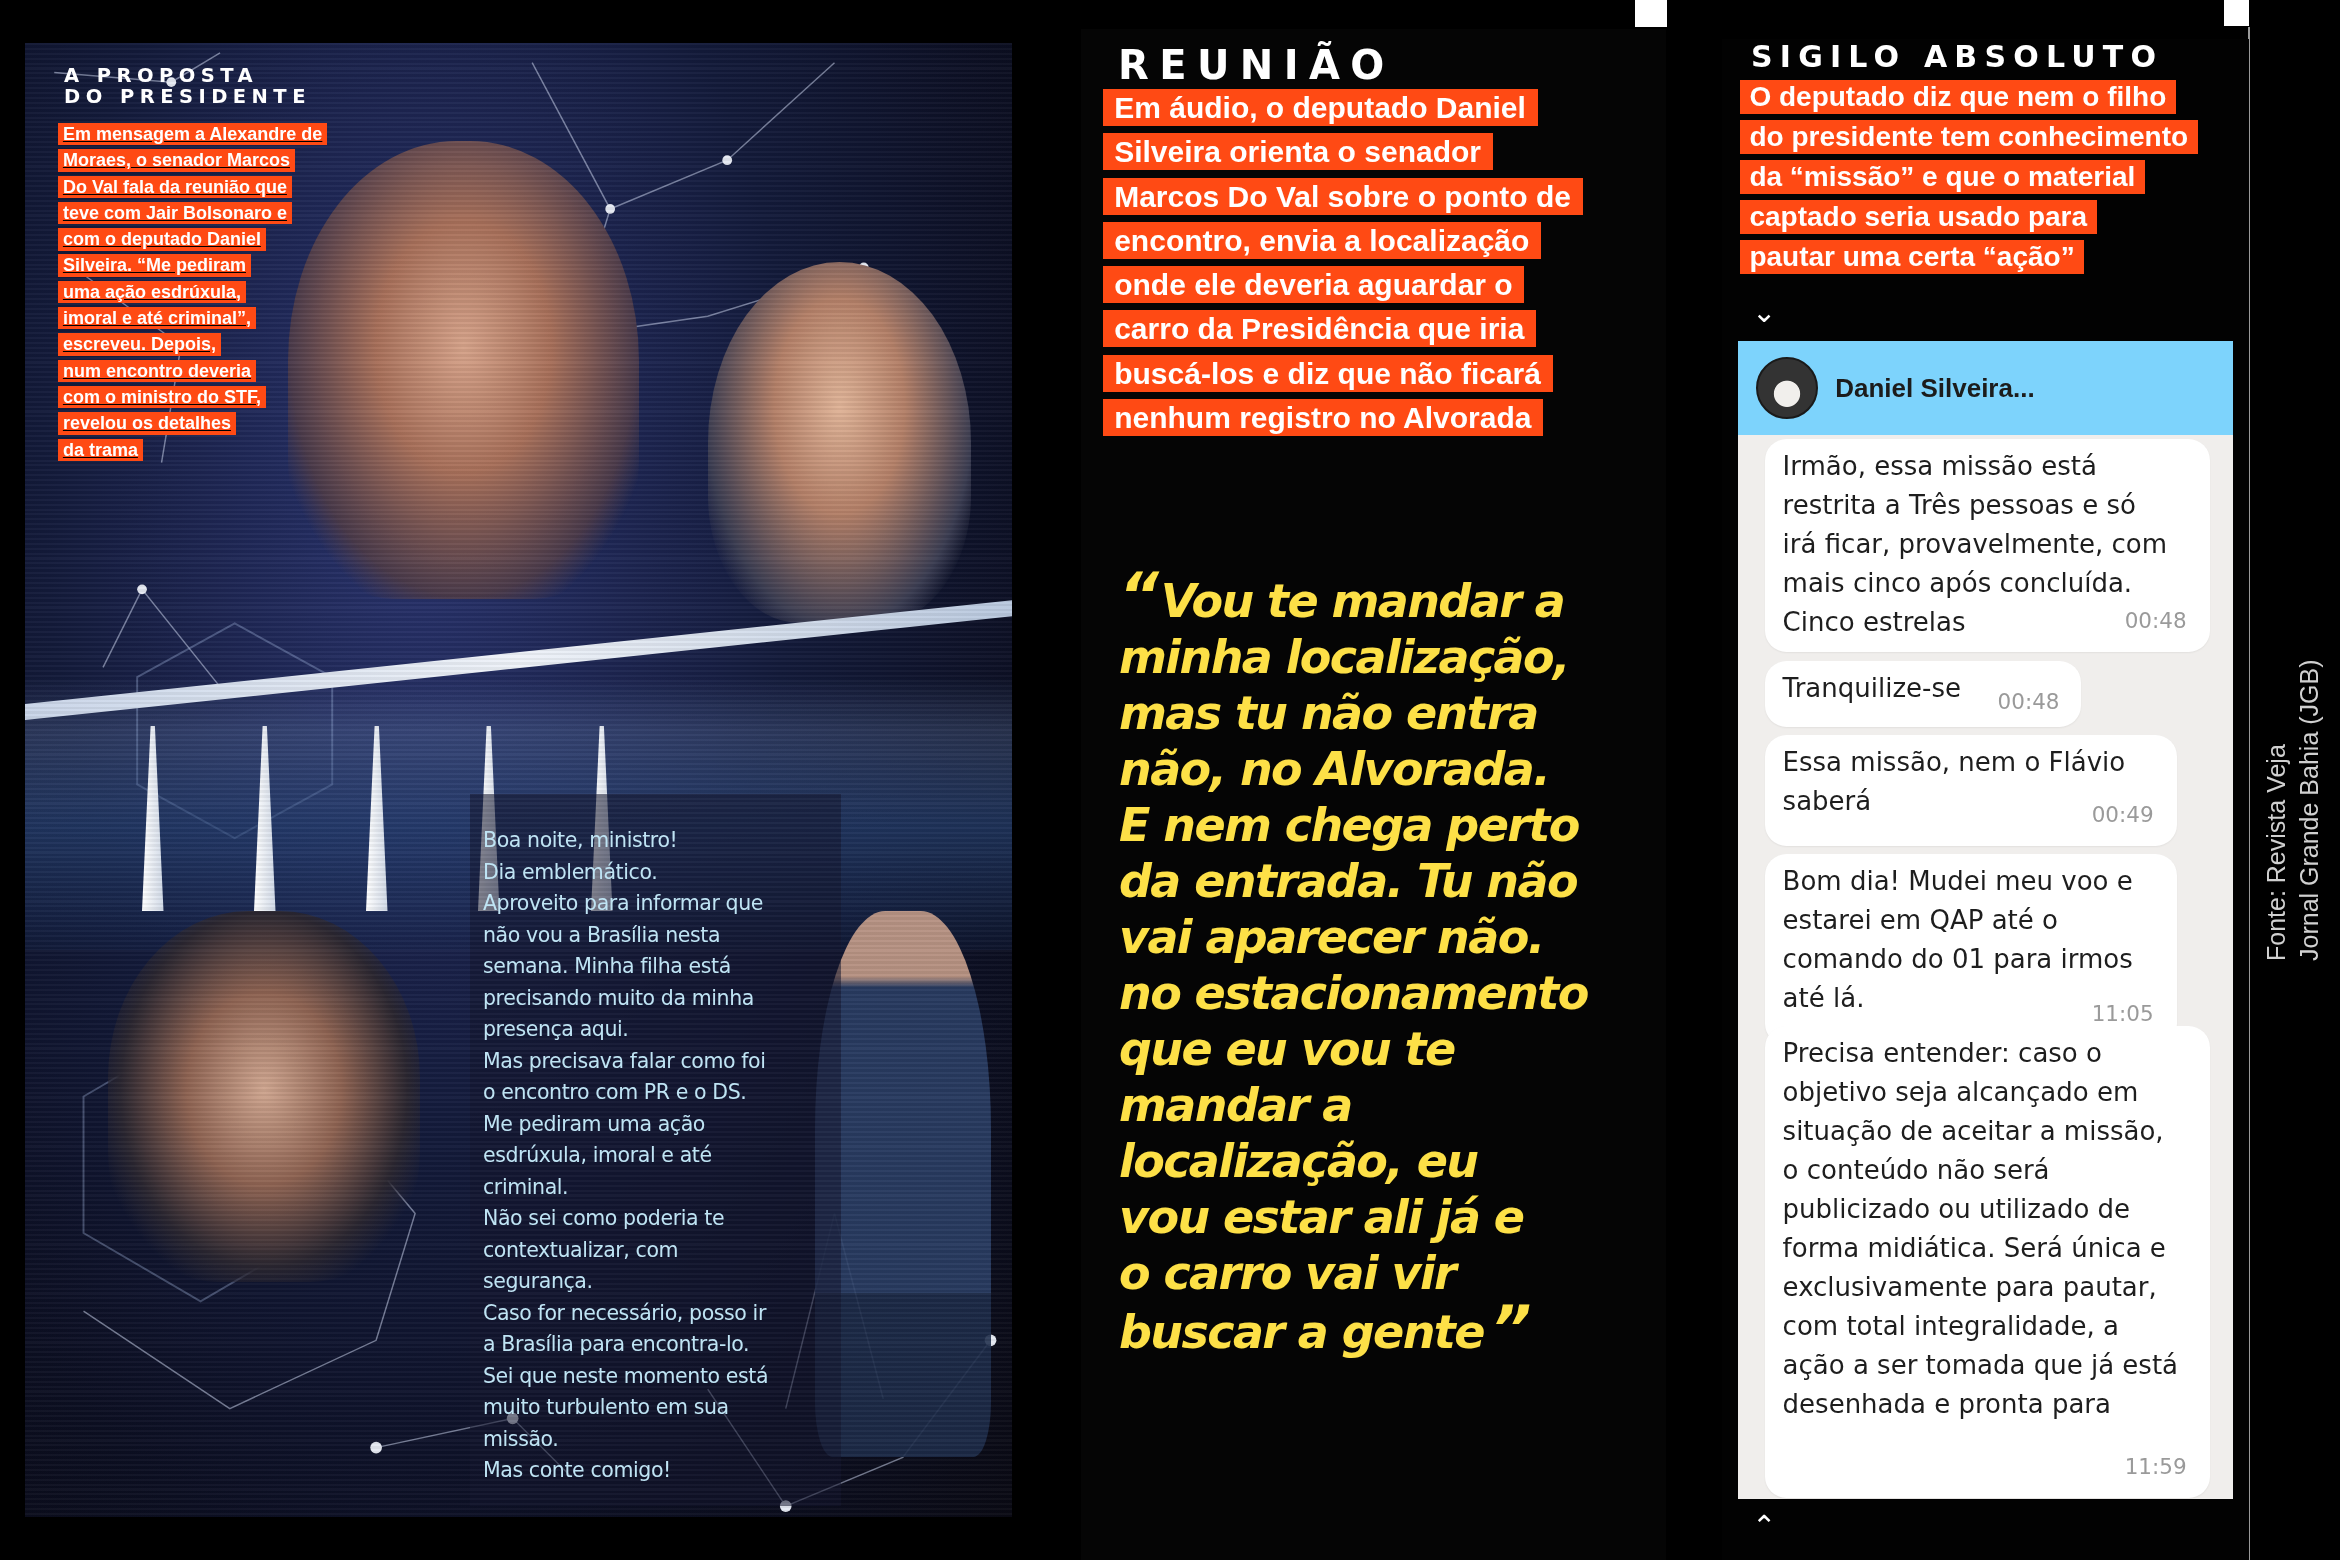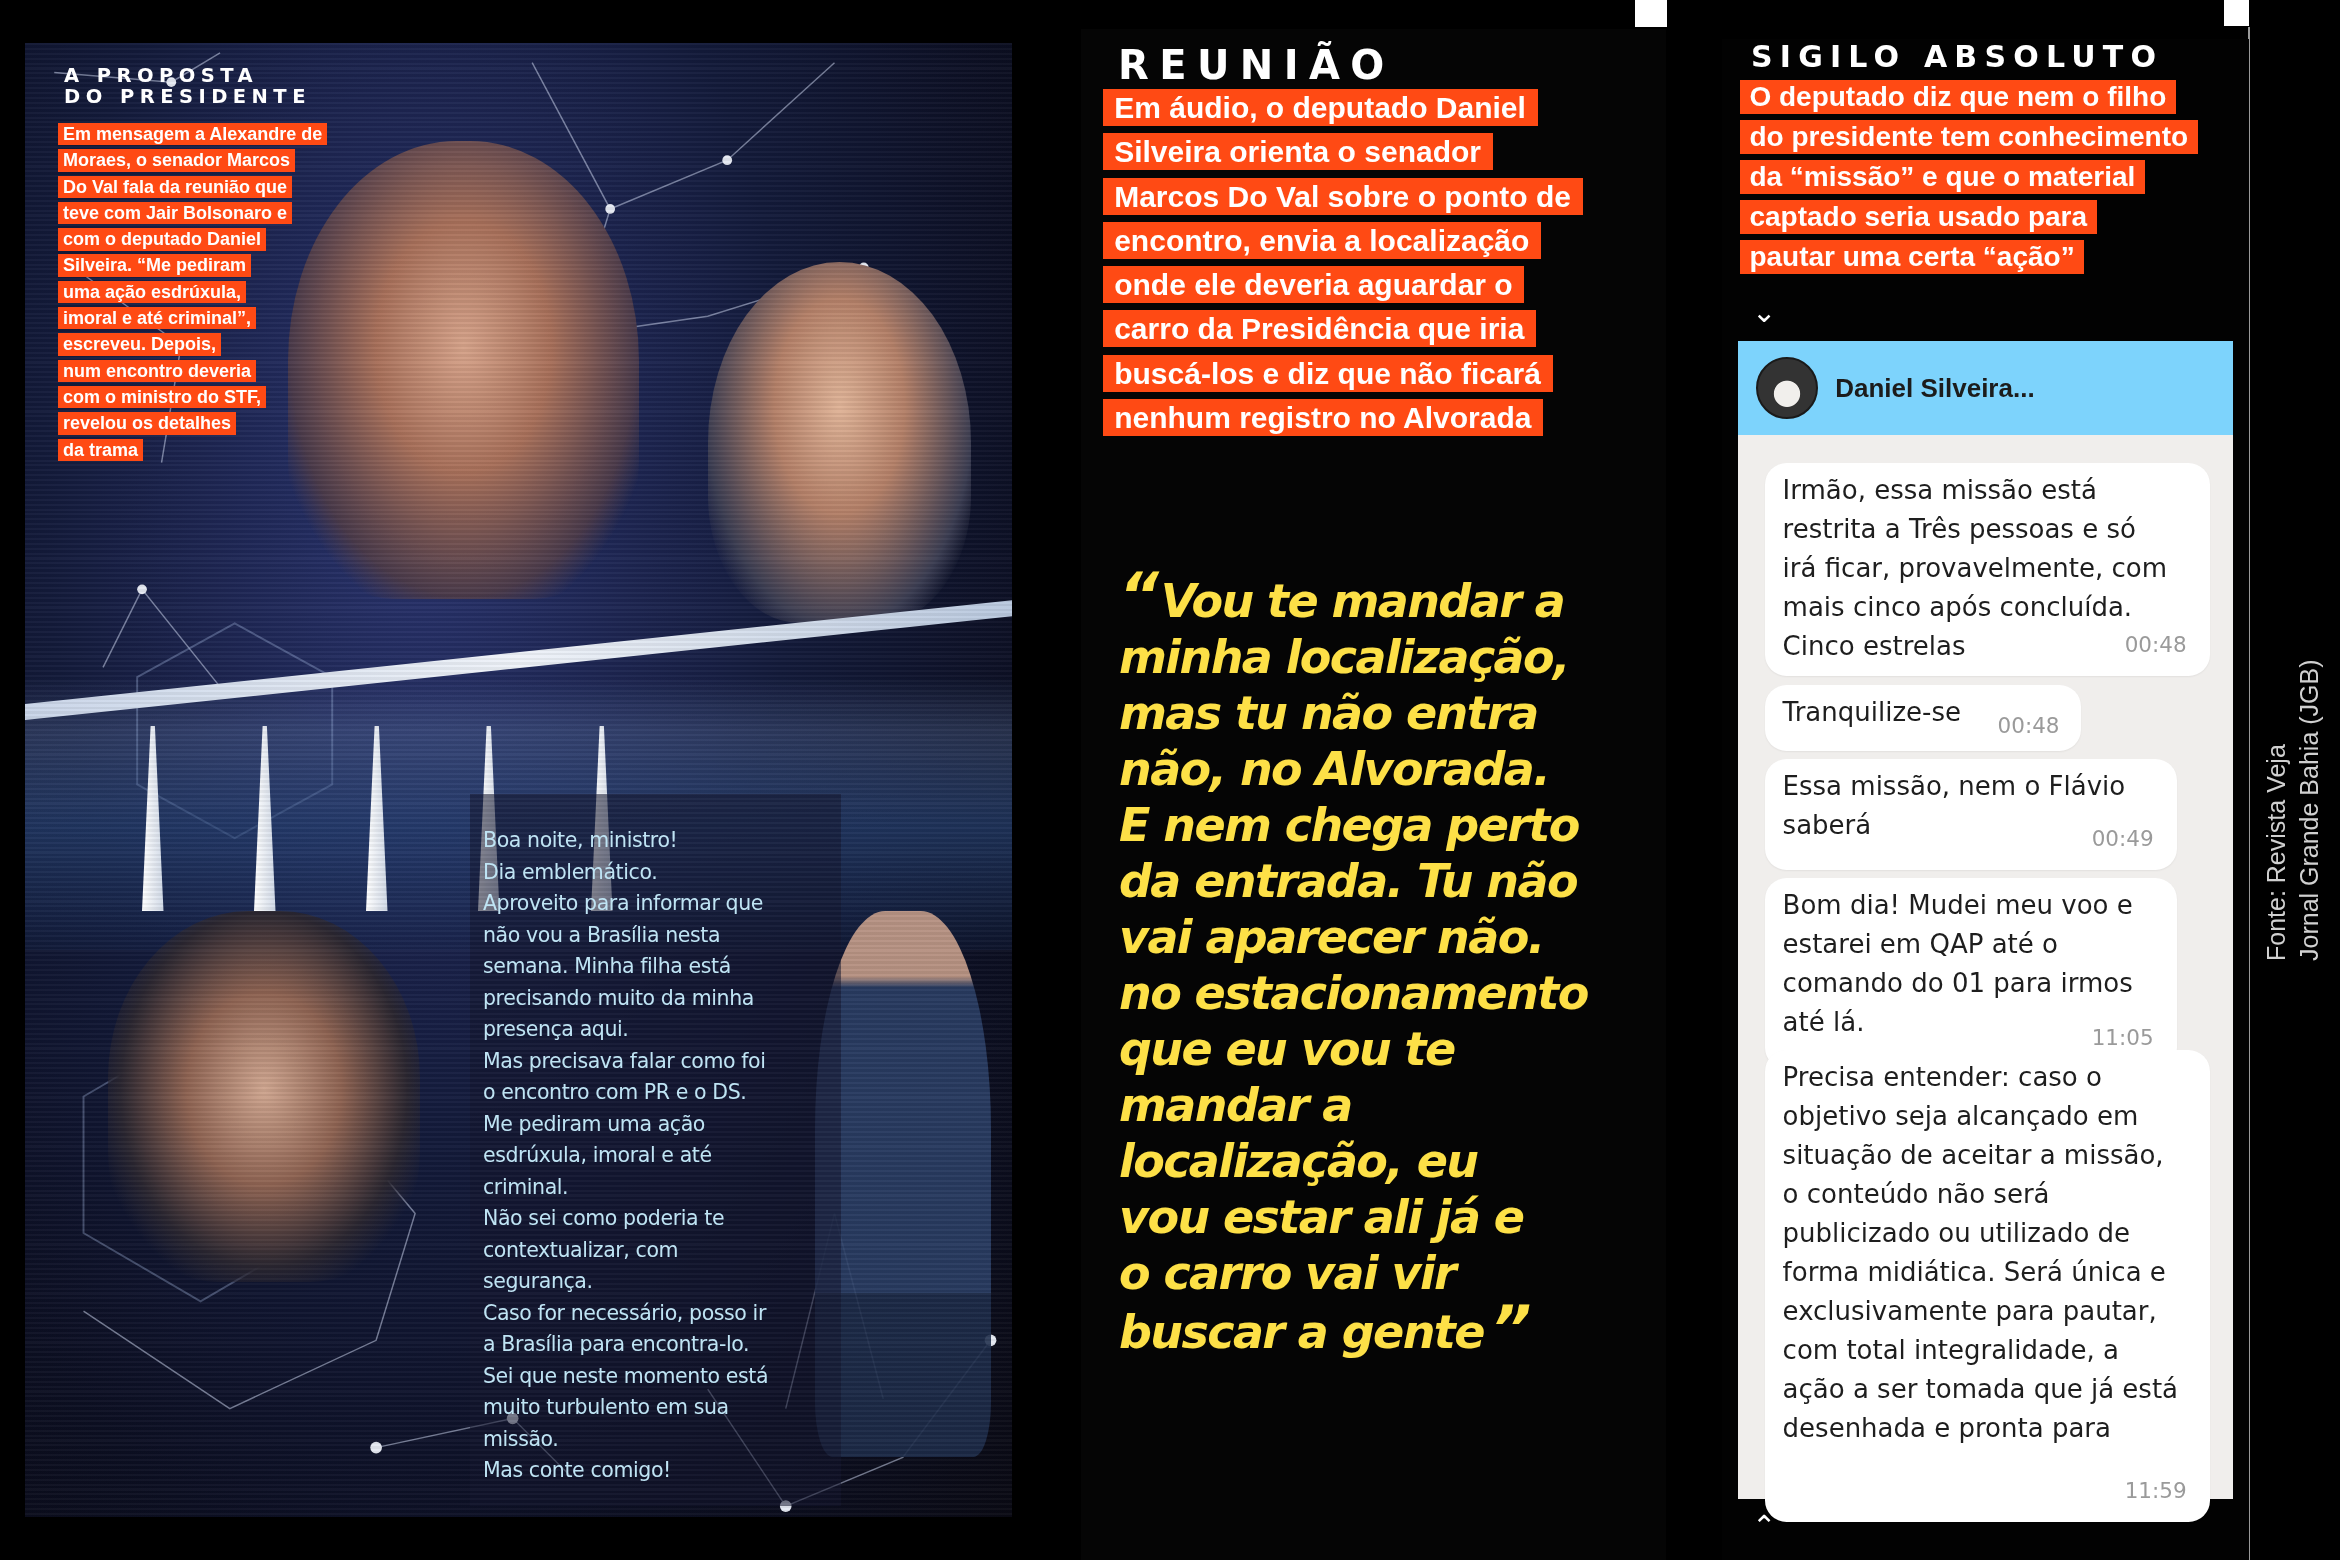--- a/index.html
+++ b/index.html
@@ -21,21 +21,21 @@
   .section-label {
     position: absolute; color: #fff; font-weight: 900; letter-spacing: 0.28em;
     font-family: "DejaVu Sans", sans-serif; text-transform: uppercase;
   }
   .panel-left .section-label { left: 39px; top: 21.5px; font-size: 19.5px; line-height: 21.5px; width: 293px; }
   .hl-block { position: absolute; }
   .hl-line {
     display: table; background: #ff4a14; color: #fff; font-weight: bold;
     font-family: "Liberation Sans", sans-serif; padding: 0 5.9px; margin-bottom: 3.9px; white-space: nowrap;
   }
-  .panel-left .hl-block { left: 33px; top: 80px; }
+  .panel-left .hl-block { left: 33px; top: 80px; text-decoration: underline; }
   .panel-left .hl-line { font-size: 18px; line-height: 22.4px; padding: 0 4.9px; margin-bottom: 3.9px; }
 
   .photo { position: absolute; border-radius: 50%; }
   .p-bolsonaro {
     left: 263px; top: 98px; width: 351px; height: 458px; border-radius: 48% 48% 30% 30%;
     background: radial-gradient(ellipse at 50% 45%, #d6a38a 0%, #a8705a 35%, #4a3a4a 70%, rgba(30,30,60,0) 80%),
                 linear-gradient(180deg, #1c1a22 0%, #2b2a3a 25%, transparent 40%);
   }
   .p-silveira {
     left: 683px; top: 219px; width: 263px; height: 361px; border-radius: 50% 50% 35% 35%;
@@ -112,21 +112,20 @@
   .avatar {
     width: 62px; height: 62px; border-radius: 50%;
     background: radial-gradient(circle at 50% 60%, #f1efec 0 28%, #333 30% 100%);
     border: 2px solid #1a1a1a;
   }
   .chat-name { margin-left: 17.6px; font-size: 26px; color: #1c1c1c; font-family: "Liberation Sans", sans-serif; font-weight: bold; }
   .bubble {
     position: absolute; left: 27px; background: #fff; border-radius: 21.5px; color: #1e1e1e;
     font-family: "DejaVu Sans", sans-serif; font-size: 26px; line-height: 39px; padding: 7.8px 21.5px 9.8px 17.6px;
     box-shadow: 0 1px 2px rgba(0,0,0,0.06);
-    margin-top: 24px;
   }
   .bubble .line { white-space: nowrap; }
   .time { position: absolute; right: 23.4px; bottom: 11.7px; color: #9a9a9a; font-size: 21.5px; font-family: "DejaVu Sans", sans-serif; }
   .b1 { top: 98px; width: 445px; height: 213px; }
   .b2 { top: 320px; width: 316px; height: 66px; }
   .b2 .time { right: 21.5px; bottom: 5.9px; }
   .b3 { top: 394px; width: 412px; height: 111px; }
   .b4 { top: 513px; width: 412px; height: 191px; }
   .b5 { top: 685px; width: 445px; height: 472px; }
 

